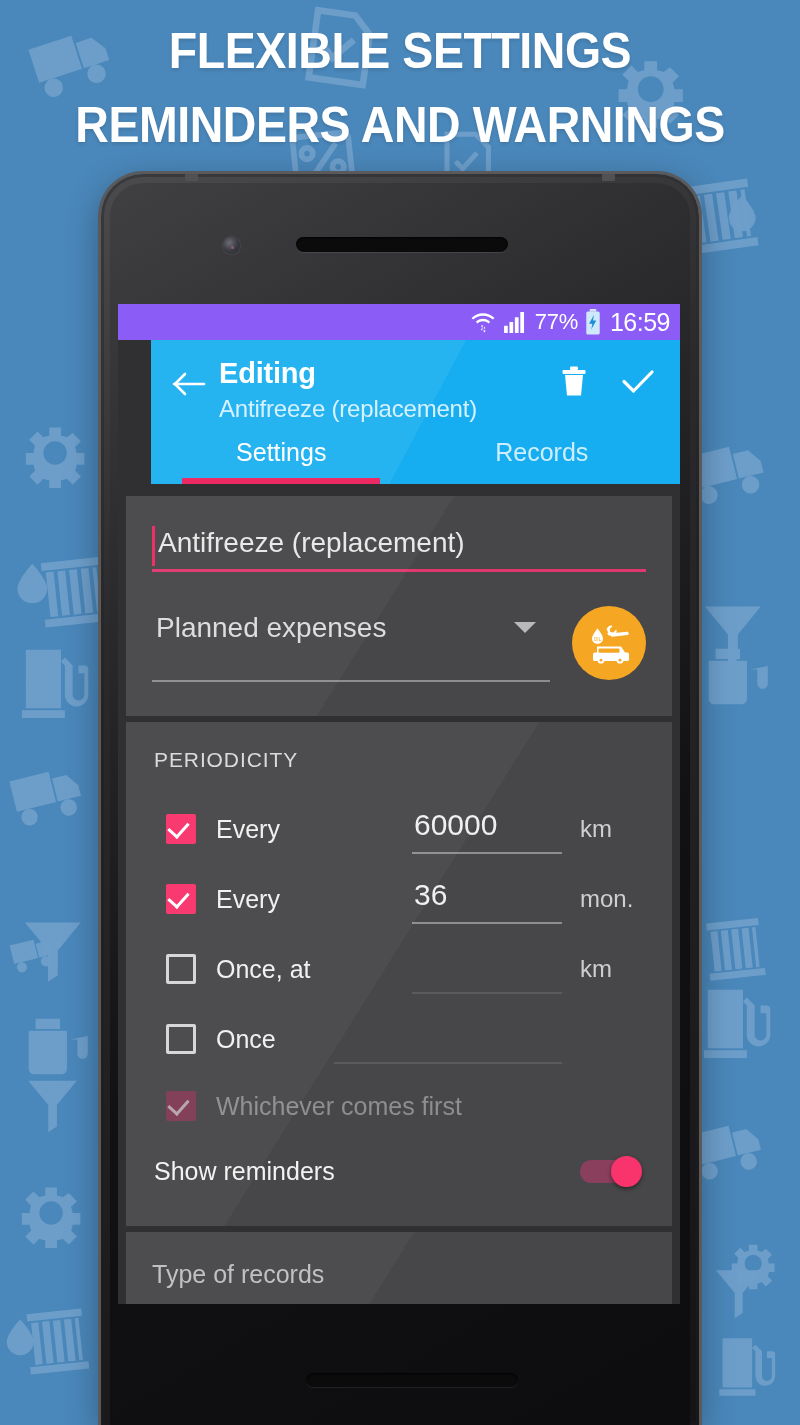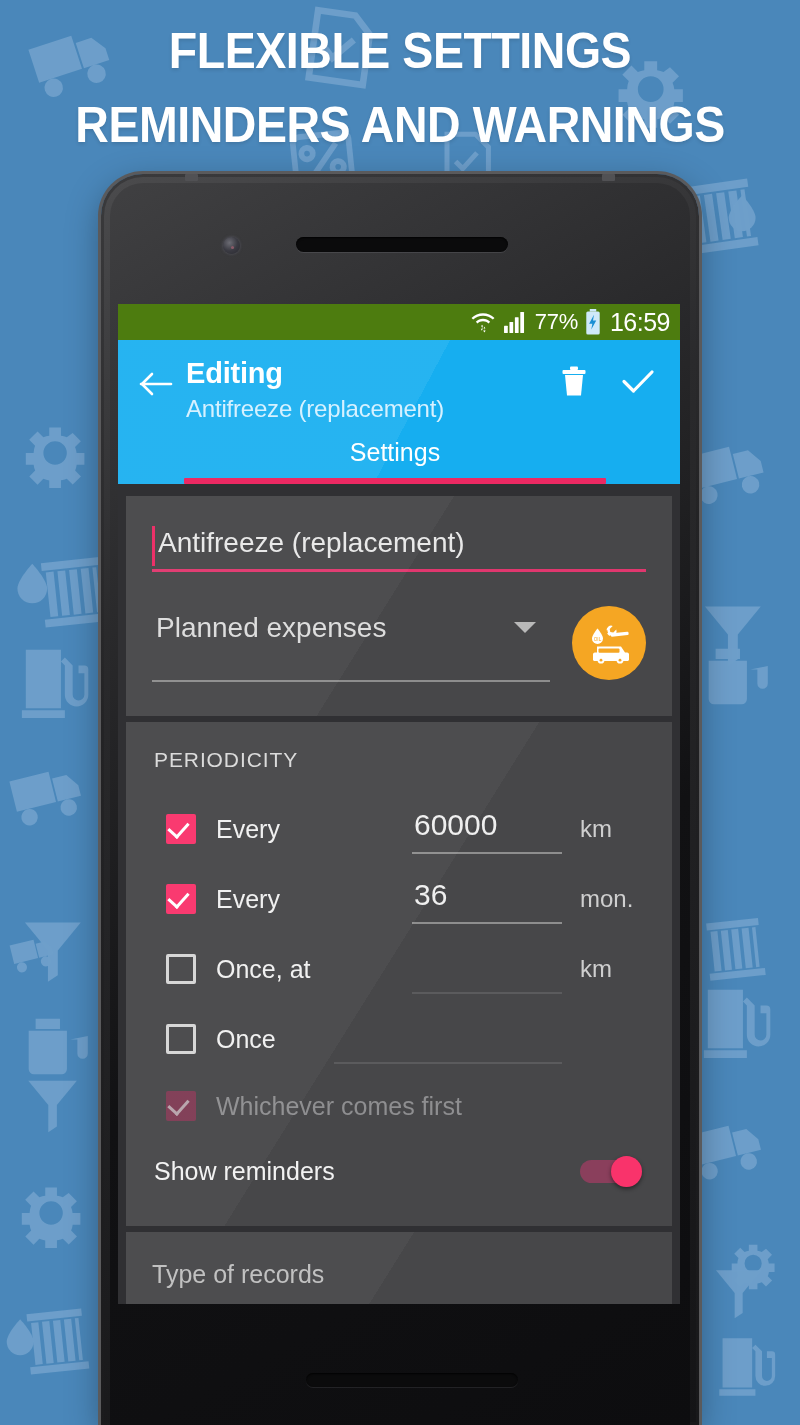--- a/index.html
+++ b/index.html
@@ -55,30 +55,30 @@
   .side-nub { position:absolute; background:#515154; border-radius:1px; }
 
   
   .screen {
     position: absolute; left: 8px; top: 121px; width: 562px; height: 1000px;
     background: #303033; overflow: hidden;
   }
 
   
   .statusbar {
-    height: 36px; background: #4d7c0f; color: #fff;
+    height: 36px; background: #8b5cf6; color: #fff;
     display: flex; align-items: center; justify-content: flex-end;
     padding-right: 10px; font-size: 23px; gap: 7px;
   }
   .statusbar .pct { font-size: 22px; letter-spacing: -.3px; }
   .statusbar .clock { font-size: 25px; letter-spacing: -.5px; margin-left: 2px; }
   .statusbar svg { display: block; }
 
   
-  .appbar { background: #16aef0; position: relative; padding: 0; }
+  .appbar { background: #16aef0; position: relative; padding: 0; margin-left: 33px; }
   .appbar::after { 
     content: ""; position: absolute; inset: 0; pointer-events: none;
     background: linear-gradient(118deg, rgba(255,255,255,.07) 0 52%, rgba(255,255,255,0) 52%);
   }
   .appbar-main { display: flex; align-items: flex-start; padding: 14px 18px 0 14px; position: relative; z-index: 2; }
   .back-btn { width: 48px; height: 48px; display: flex; align-items: center; justify-content: center; flex: none; margin-top: 6px; }
   .titles { flex: 1; padding-left: 6px; }
   .t-title { color: #fff; font-size: 29px; font-weight: bold; line-height: 38px; letter-spacing: -.2px; }
   .t-sub { color: #d6f1ff; font-size: 24px; line-height: 34px; letter-spacing: -.2px; }
   .bar-actions { display: flex; gap: 28px; align-items: center; padding-top: 8px; padding-right: 6px; }
@@ -299,20 +299,23 @@
                 <path d="M3 15.5 12.5 25 31 6" stroke="#fff" stroke-width="3.2" fill="none" stroke-linecap="round" stroke-linejoin="round"></path>
               </svg>
             </div>
           </div>
         </div>
         <div class="tabs">
           <div class="tab active">
             <span>Settings</span>
             <span class="tab-underline"></span>
           </div>
+          <div class="tab">
+            <span>Records</span>
+          </div>
         </div>
       </div>
 
       <div class="content">
 
         <div class="card card-a">
           <div class="field-name">
             <span class="caret"></span>
             <div class="txt">Antifreeze (replacement)</div>
             <span class="uline"></span>

